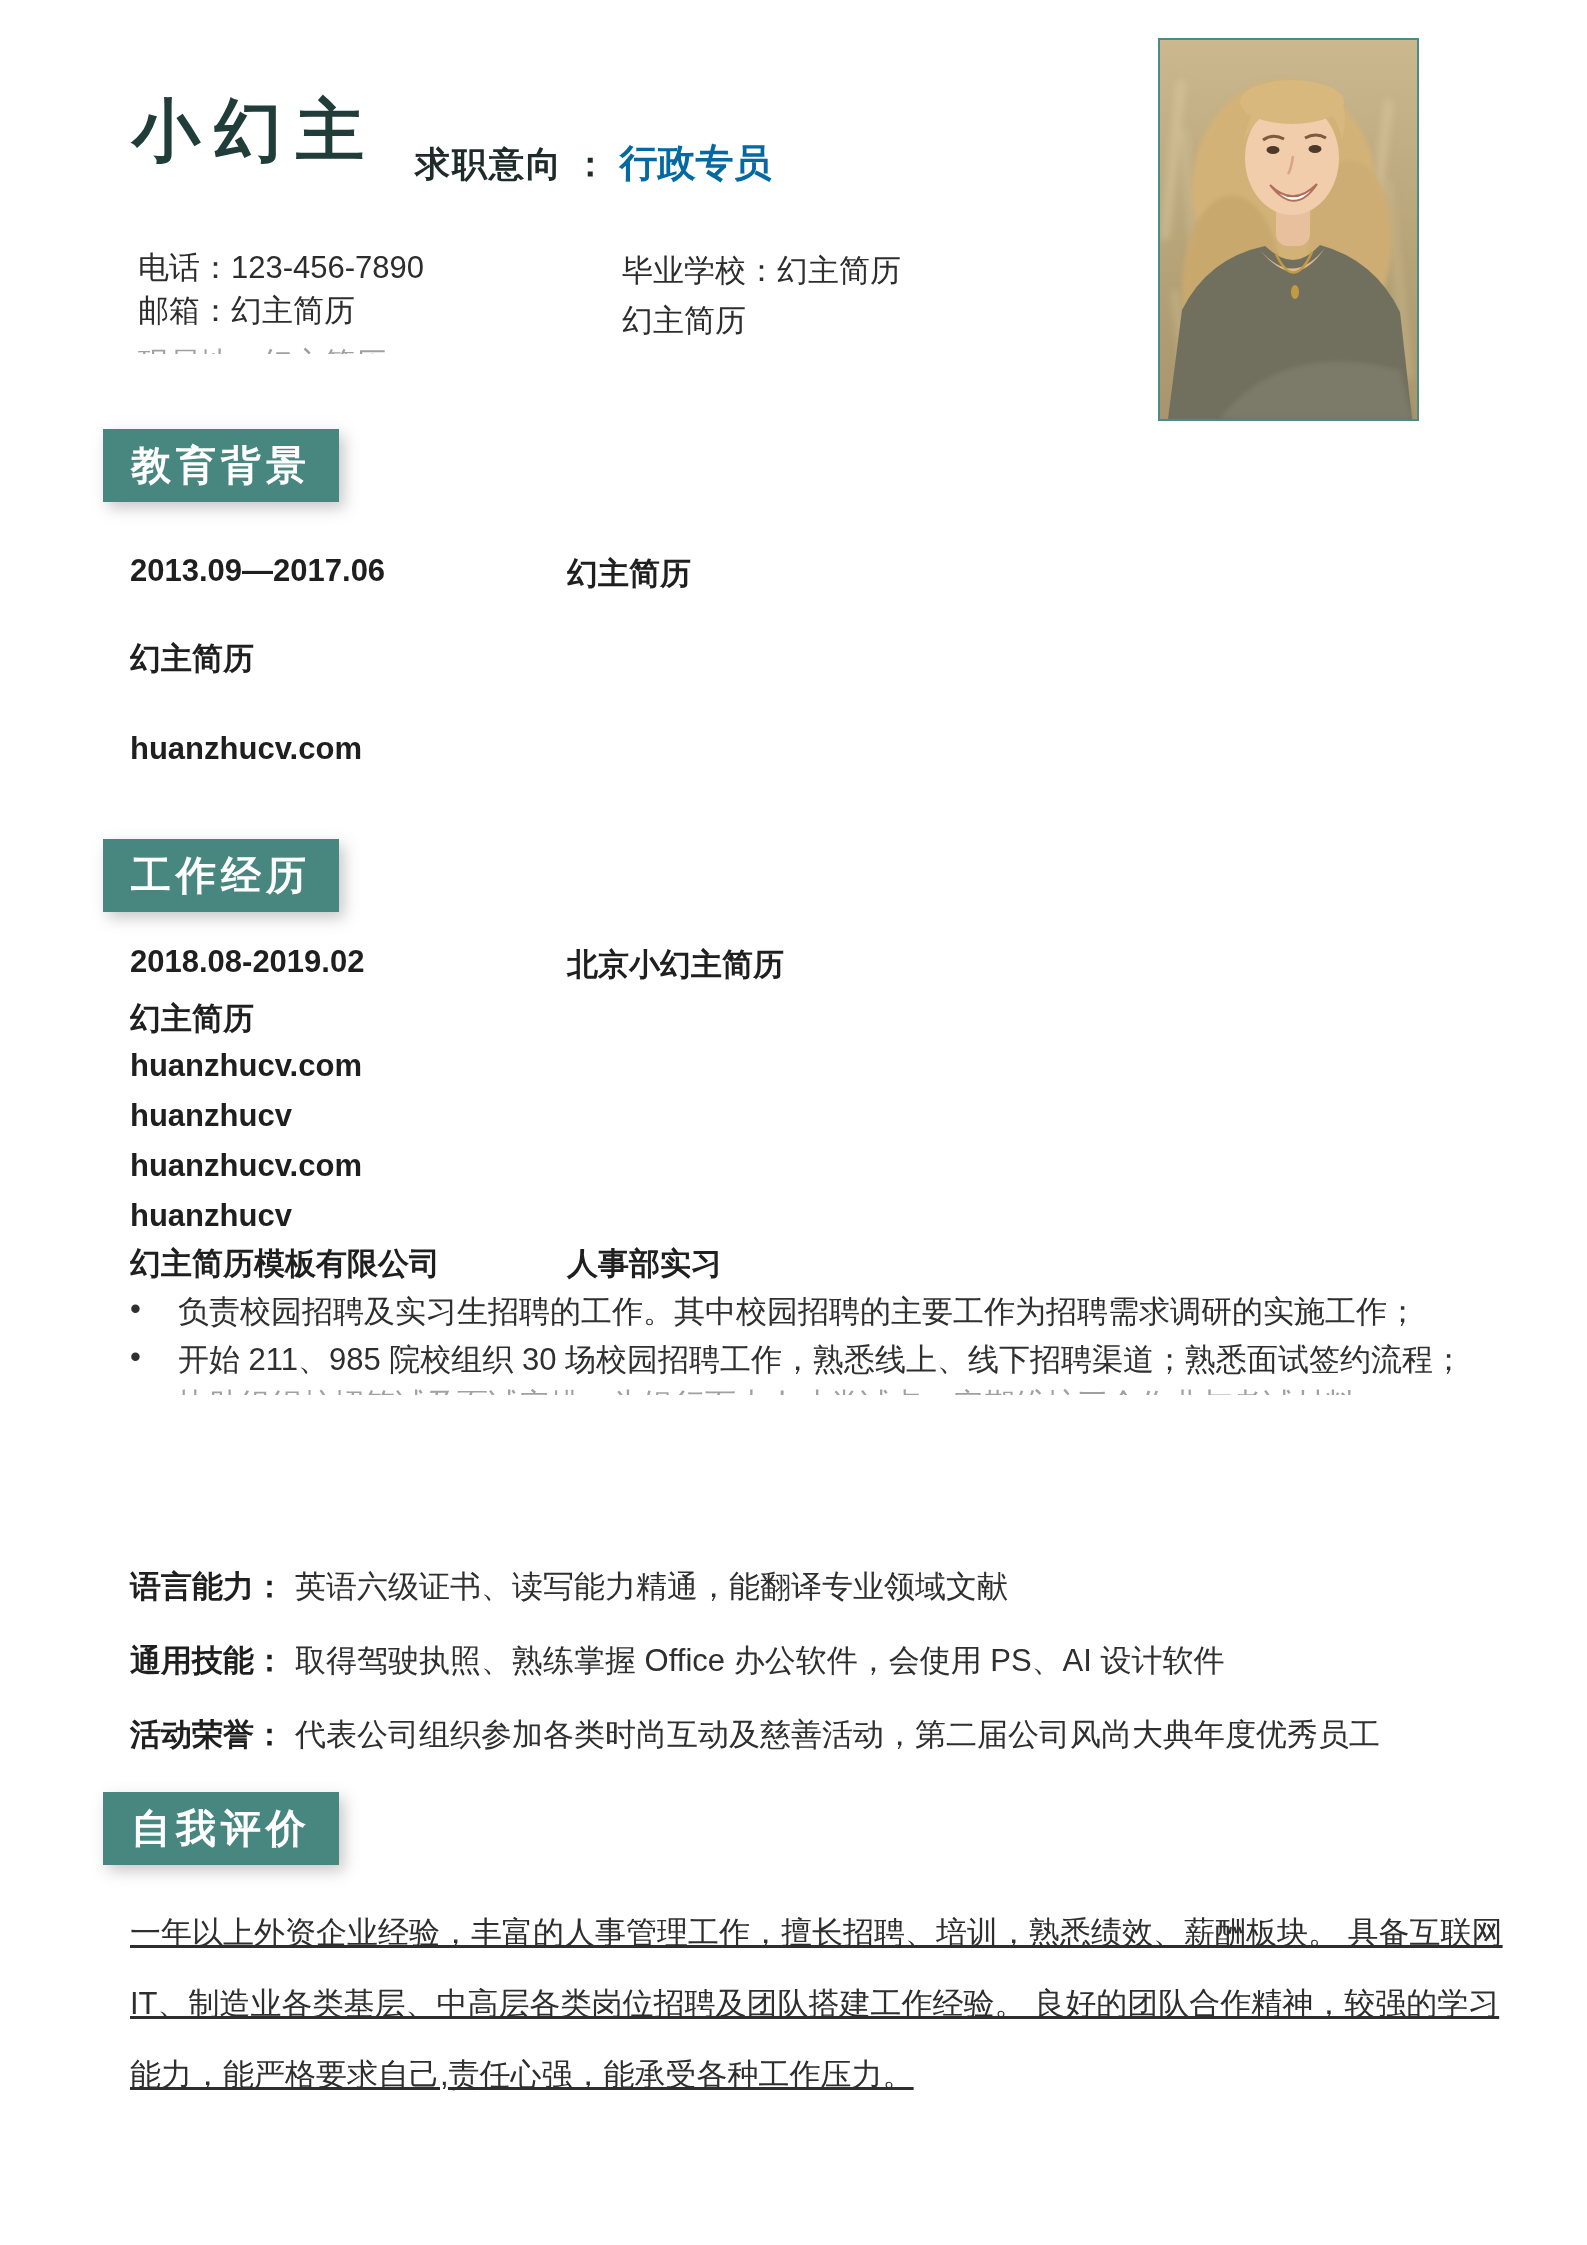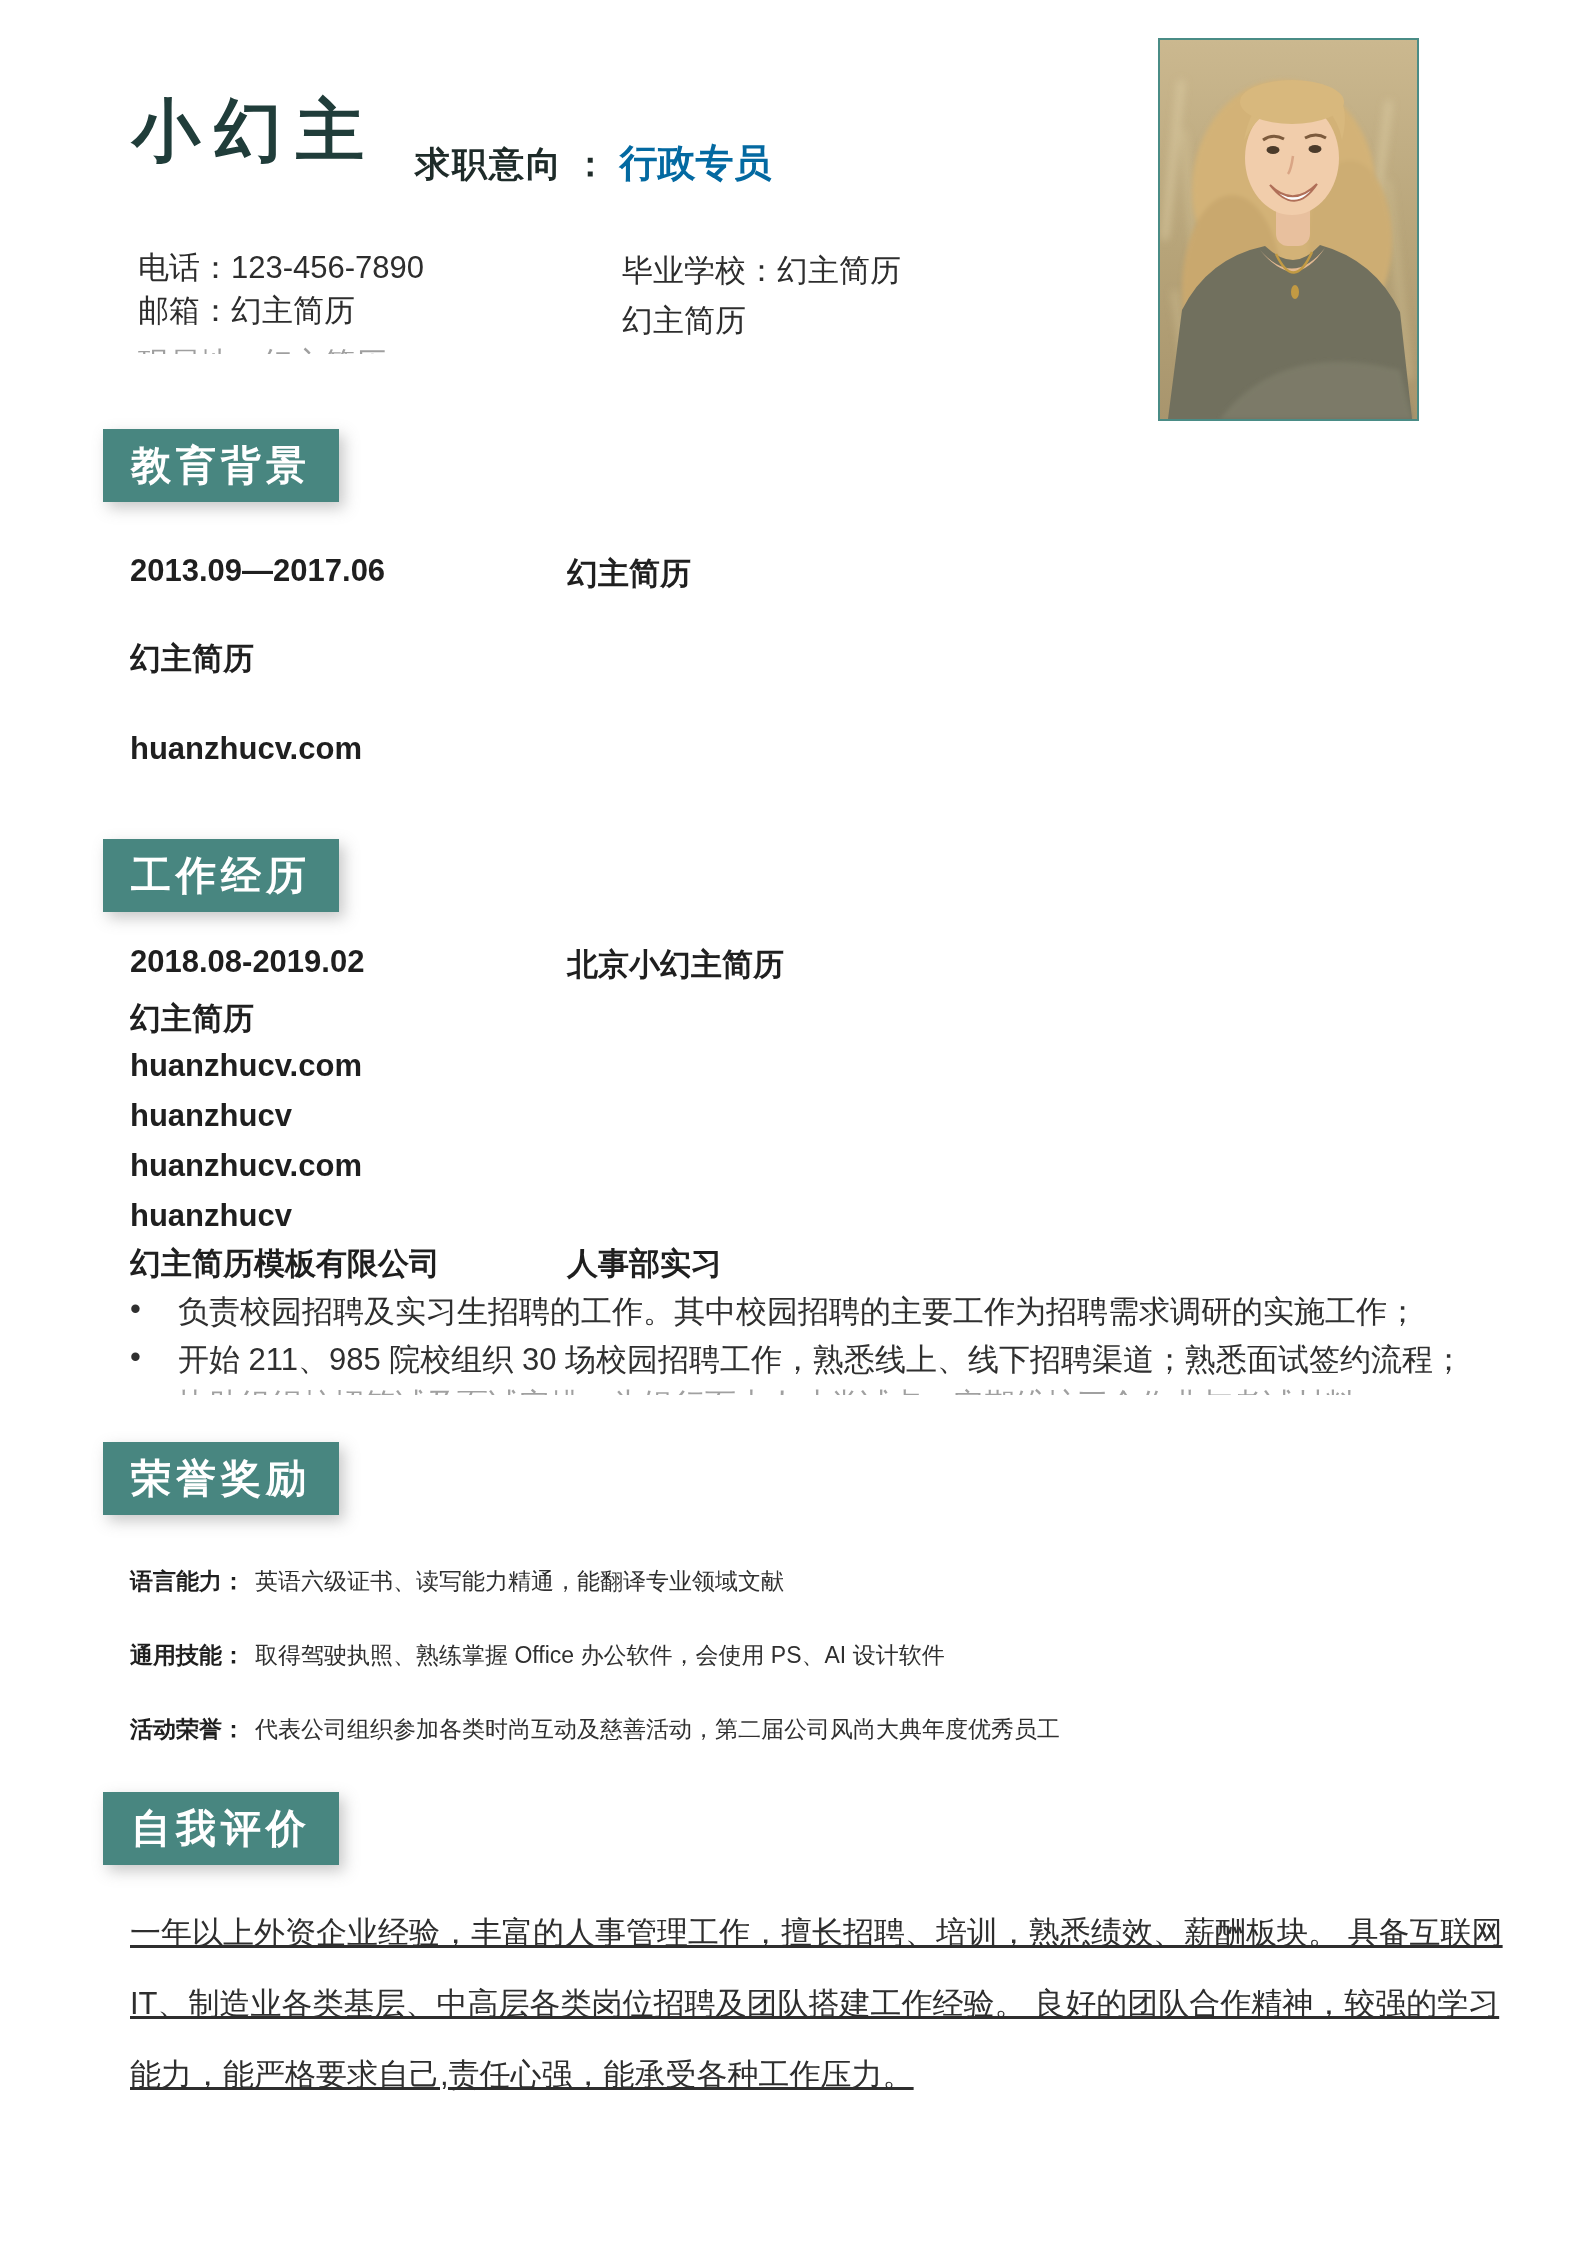--- a/index.html
+++ b/index.html
@@ -26,21 +26,21 @@
     font-size:40px;font-weight:700;letter-spacing:5px;
     box-shadow:5px 6px 14px rgba(110,110,110,.38);
   }
   
   .row-bold{font-size:31px;font-weight:700;color:#1f1f1f;white-space:nowrap;}
   .col2{position:absolute;left:437px;top:0;white-space:nowrap;}
   .row-wrap{left:130px;width:1390px;}
   .bullet-row{left:130px;width:1400px;font-size:31px;color:#2f2f2f;display:flex;}
   .bullet-dot{width:48px;flex:0 0 48px;font-size:31px;color:#2f2f2f;}
   .bullet-text{flex:1;white-space:nowrap;}
-  .honor-row{left:130px;font-size:23px;white-space:nowrap;color:#2f2f2f;}
+  .honor-row{left:130px;font-size:31px;white-space:nowrap;color:#2f2f2f;}
   .honor-row .hlbl{font-weight:700;color:#1f1f1f;margin-right:10px;}
   .sum-line{left:130px;font-size:31px;color:#2e2e2e;white-space:nowrap;text-decoration:underline;}
 </style>
 </head>
 <body>
 
 <div class="page">
 
   <div class="abs name">小幻主</div>
   <div class="abs intent">
@@ -151,21 +151,20 @@
   </div>
   <div class="abs bullet-row" style="top:1339px;">
     <span class="bullet-dot">•</span>
     <span class="bullet-text">开始 211、985 院校组织 30 场校园招聘工作，熟悉线上、线下招聘渠道；熟悉面试签约流程；</span>
   </div>
   <div class="abs bullet-row clip" style="top:1384px;">
     <span class="bullet-dot"></span>
     <span class="bullet-text">协助组织校招笔试及面试安排，为银行百大人才类试点，定期维护三个作业与考试材料；</span>
   </div>
 
-  <div class="abs bar" style="top:1442px;">荣誉奖励</div>
 
   <div class="abs honor-row" style="top:1566px;">
     <span class="hlbl">语言能力：</span><span>英语六级证书、读写能力精通，能翻译专业领域文献</span>
   </div>
   <div class="abs honor-row" style="top:1640px;">
     <span class="hlbl">通用技能：</span><span>取得驾驶执照、熟练掌握 Office 办公软件，会使用 PS、AI 设计软件</span>
   </div>
   <div class="abs honor-row" style="top:1714px;">
     <span class="hlbl">活动荣誉：</span><span>代表公司组织参加各类时尚互动及慈善活动，第二届公司风尚大典年度优秀员工</span>
   </div>

